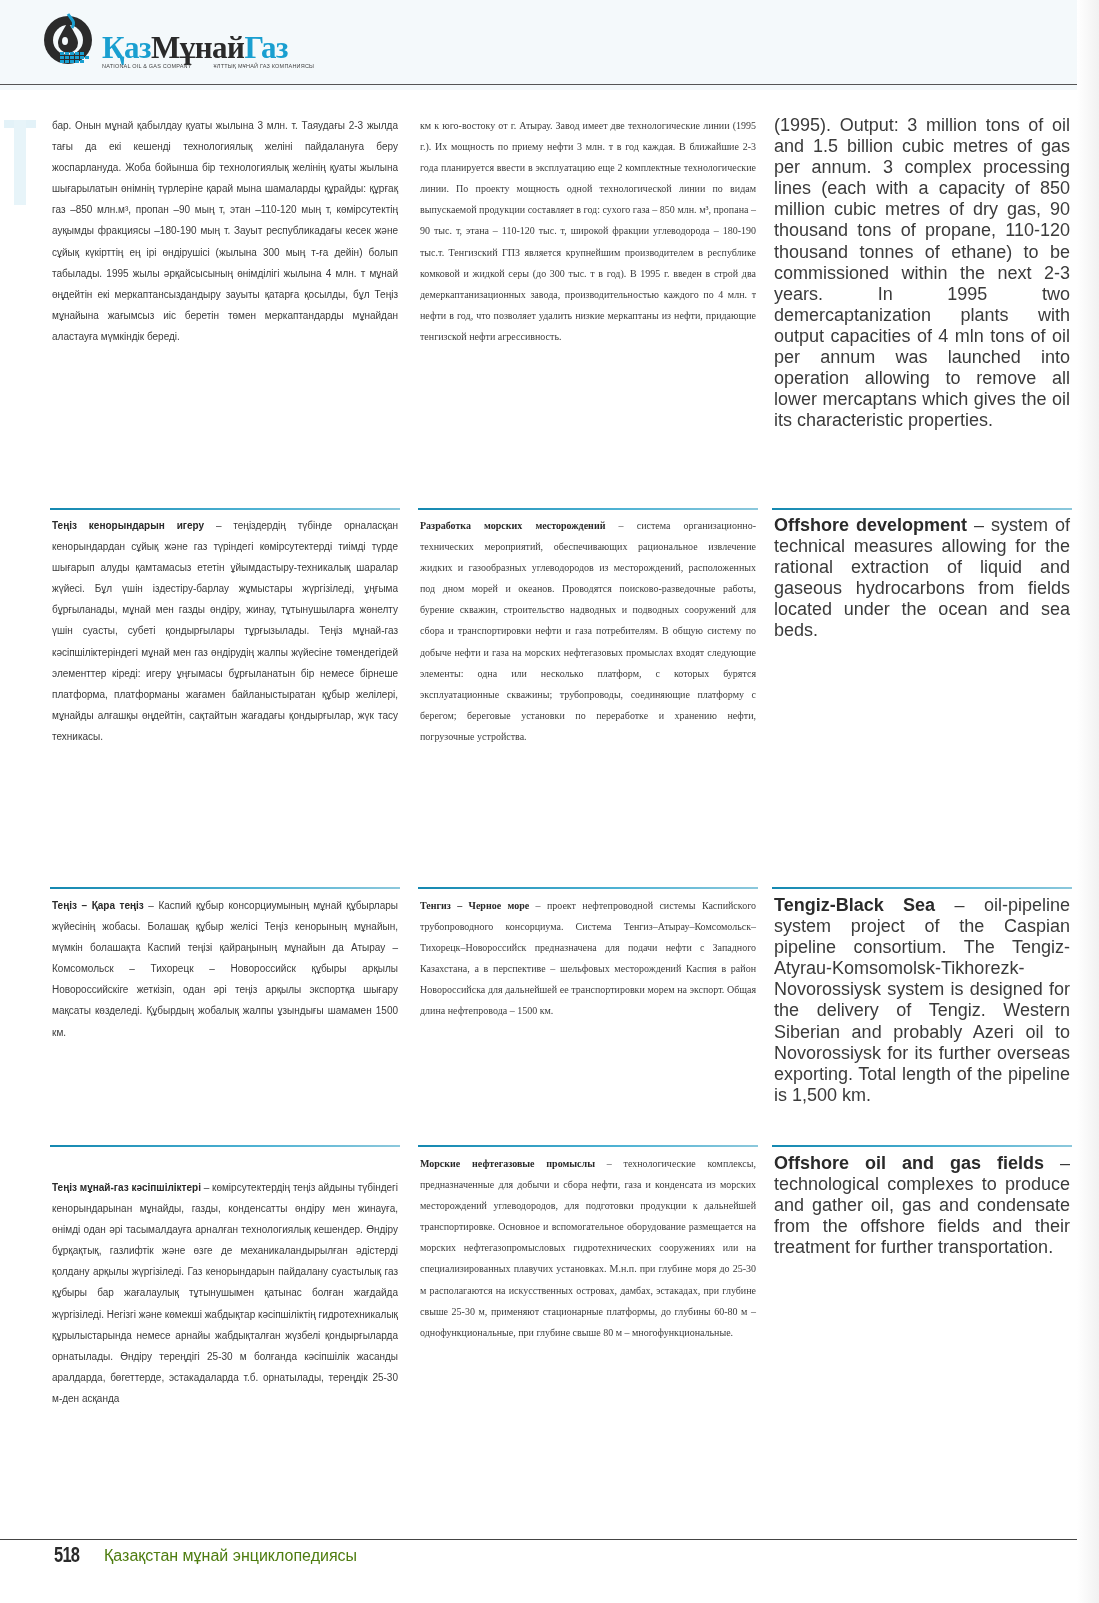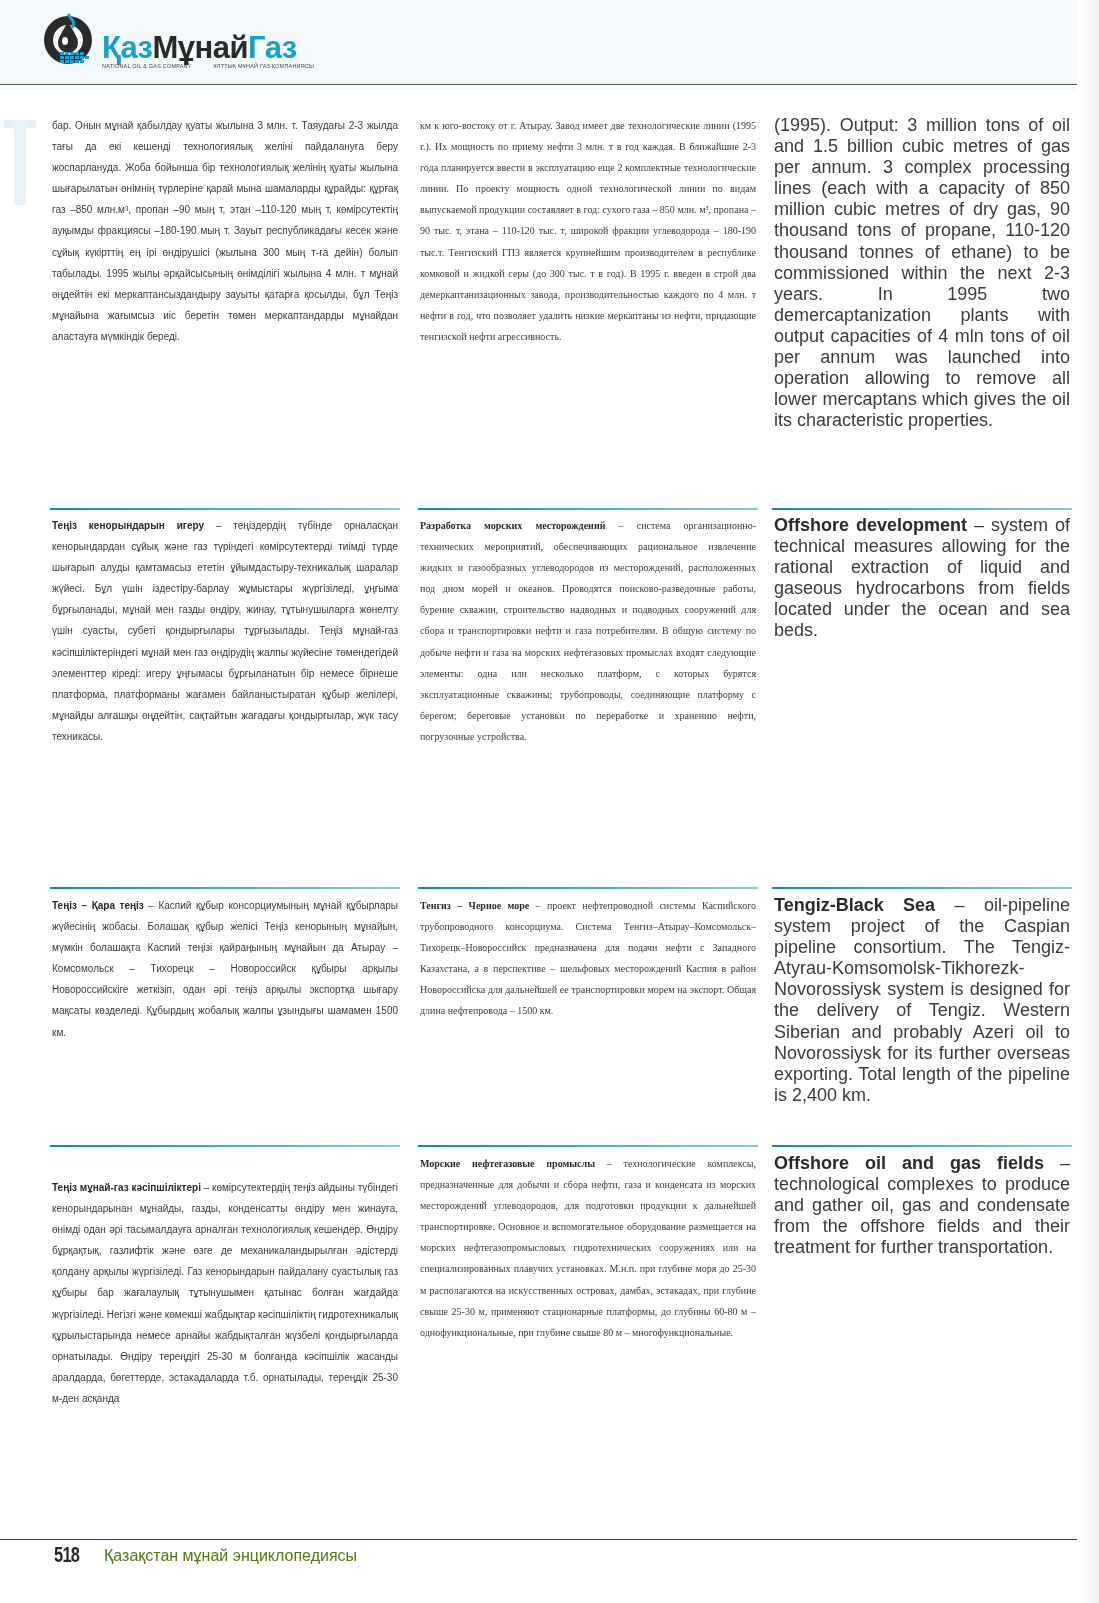--- a/index.html
+++ b/index.html
@@ -4,21 +4,21 @@
 <style>
   html, body { margin: 0; padding: 0; }
   body {
     width: 1099px; height: 1603px; background: #ffffff; position: relative; overflow: hidden;
     font-family: "Liberation Sans", sans-serif; color: #3a3a3a;
   }
   .header { position: absolute; left: 0; top: 0; width: 1099px; height: 90px; background: #f4f9fb; }
   .logo { position: absolute; left: 42px; top: 12px; display: flex; align-items: flex-start; }
   .logo-mark { width: 56px; height: 56px; position: relative; }
   .logo-text { margin-left: 4px; margin-top: 22px; }
-  .logo-name { font-family: Liberation Sans, sans-serif; font-weight: bold; font-size: 31px; line-height: 28px; letter-spacing: -0.5px; }
+  .logo-name { font-family: Liberation Serif, serif; font-weight: bold; font-size: 31px; line-height: 28px; letter-spacing: -0.5px; }
   .logo-name .blue { color: #1a9fd0; }
   .logo-name .dark { color: #2a2a2a; }
   .logo-sub { font-size: 5.5px; color: #444; letter-spacing: 0.2px; margin-top: 1px; white-space: nowrap; }
   .logo-sub span { margin-right: 22px; }
   .header-rule { position: absolute; left: 0; top: 84px; width: 1099px; height: 1px; background: #555; }
   .watermark { position: absolute; left: 4px; top: 120px; width: 32px; height: 85px; }
   .watermark .bar { position: absolute; left: 0; top: 0; width: 32px; height: 8px; background: #e3f2f8; }
   .watermark .stem { position: absolute; left: 10px; top: 0; width: 12px; height: 85px; background: #e7f4f9; }
   .col { position: absolute; font-size: 10px; line-height: 21.1px; text-align: justify; color: #3b3b3b; }
   .c1 { left: 52px; width: 346px; }
@@ -103,21 +103,21 @@
 <div class="rule" style="left:418px; top:887px; width:340px;"></div>
 <div class="rule" style="left:772px; top:887px; width:300px;"></div>
 
 <div class="col c1" style="top:895px;">
   <span class="term">Теңіз – Қара теңіз</span><span> – Каспий құбыр консорциумының мұнай құбырлары жүйесінің жобасы. Болашақ құбыр желісі Теңіз кенорының мұнайын, мүмкін болашақта Каспий теңізі қайраңының мұнайын да Атырау – Комсомольск – Тихорецк – Новороссийск құбыры арқылы Новороссийскіге жеткізіп, одан әрі теңіз арқылы экспортқа шығару мақсаты көзделеді. Құбырдың жобалық жалпы ұзындығы шамамен 1500 км.</span>
 </div>
 <div class="col c2" style="top:895px;">
   <span class="term">Тенгиз – Черное море</span><span> – проект нефтепроводной системы Каспийского трубопроводного консорциума. Система Тенгиз–Атырау–Комсомольск–Тихорецк–Новороссийск предназначена для подачи нефти с Западного Казахстана, а в перспективе – шельфовых месторождений Каспия в район Новороссийска для дальнейшей ее транспортировки морем на экспорт. Общая длина нефтепровода – 1500 км.</span>
 </div>
 <div class="col c3" style="top:895px;">
-  <span class="term">Tengiz-Black Sea</span><span> – oil-pipeline system project of the Caspian pipeline consortium. The Tengiz-Atyrau-Komsomolsk-Tikhorezk-Novorossiysk system is designed for the delivery of Tengiz. Western Siberian and probably Azeri oil to Novorossiysk for its further overseas exporting. Total length of the pipeline is 2,400 km.</span>
+  <span class="term">Tengiz-Black Sea</span><span> – oil-pipeline system project of the Caspian pipeline consortium. The Tengiz-Atyrau-Komsomolsk-Tikhorezk-Novorossiysk system is designed for the delivery of Tengiz. Western Siberian and probably Azeri oil to Novorossiysk for its further overseas exporting. Total length of the pipeline is 1,500 km.</span>
 </div>
 
 <div class="rule" style="left:50px; top:1145px; width:350px;"></div>
 <div class="rule" style="left:418px; top:1145px; width:340px;"></div>
 <div class="rule" style="left:772px; top:1145px; width:300px;"></div>
 
 <div class="col c1" style="top:1153px;margin-top:24px;">
   <span class="term">Теңіз мұнай-газ кәсіпшіліктері</span><span> – көмірсутектердің теңіз айдыны түбіндегі кенорындарынан мұнайды, газды, конденсатты өндіру мен жинауға, өнімді одан әрі тасымалдауға арналған технологиялық кешендер. Өндіру бұрқақтық, газлифтік және өзге де механикаландырылған әдістерді қолдану арқылы жүргізіледі. Газ кенорындарын пайдалану суастылық газ құбыры бар жағалаулық тұтынушымен қатынас болған жағдайда жүргізіледі. Негізгі және көмекші жабдықтар кәсіпшіліктің гидротехникалық құрылыстарында немесе арнайы жабдықталған жүзбелі қондырғыларда орнатылады. Өндіру тереңдігі 25-30 м болғанда кәсіпшілік жасанды аралдарда, бөгеттерде, эстакадаларда т.б. орнатылады, тереңдік 25-30 м-ден асқанда</span>
 </div>
 <div class="col c2" style="top:1153px;">

